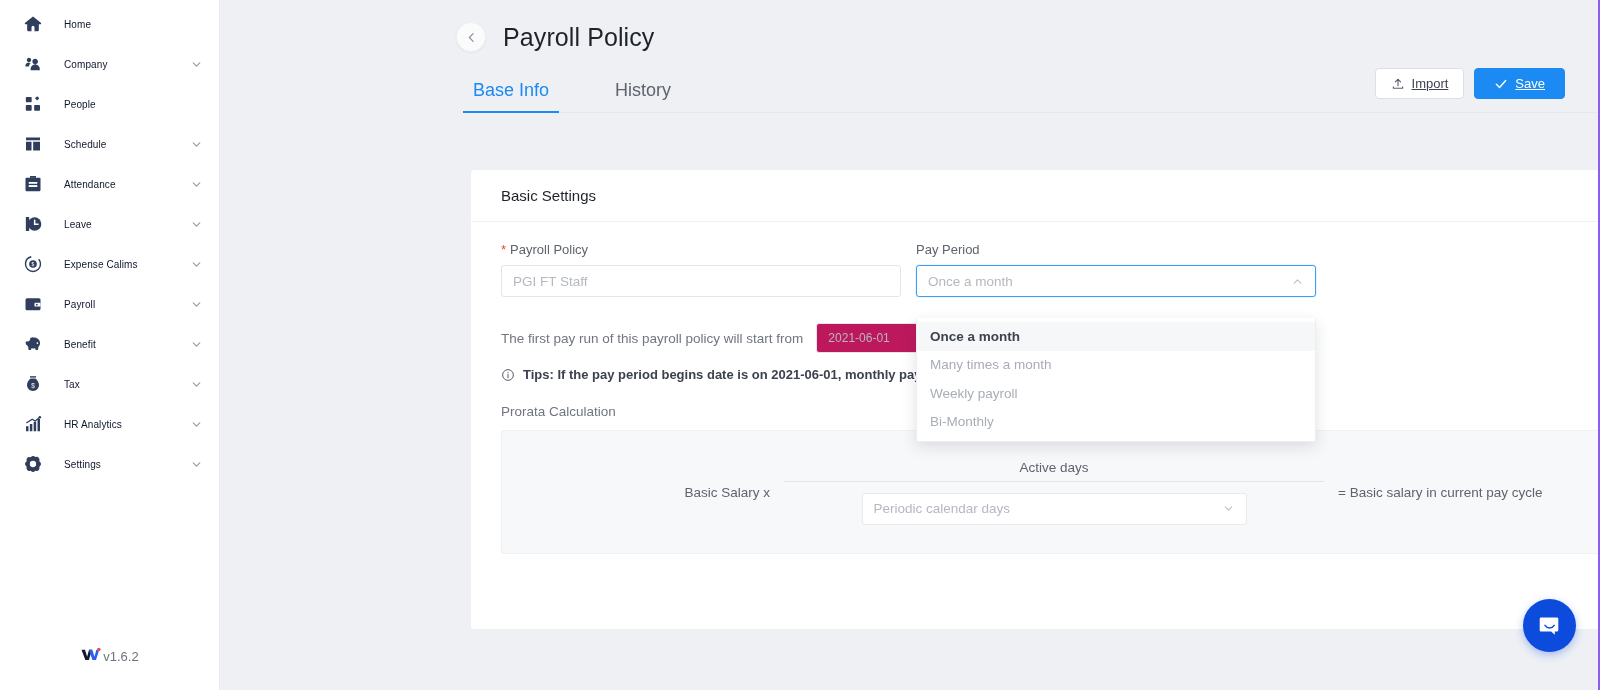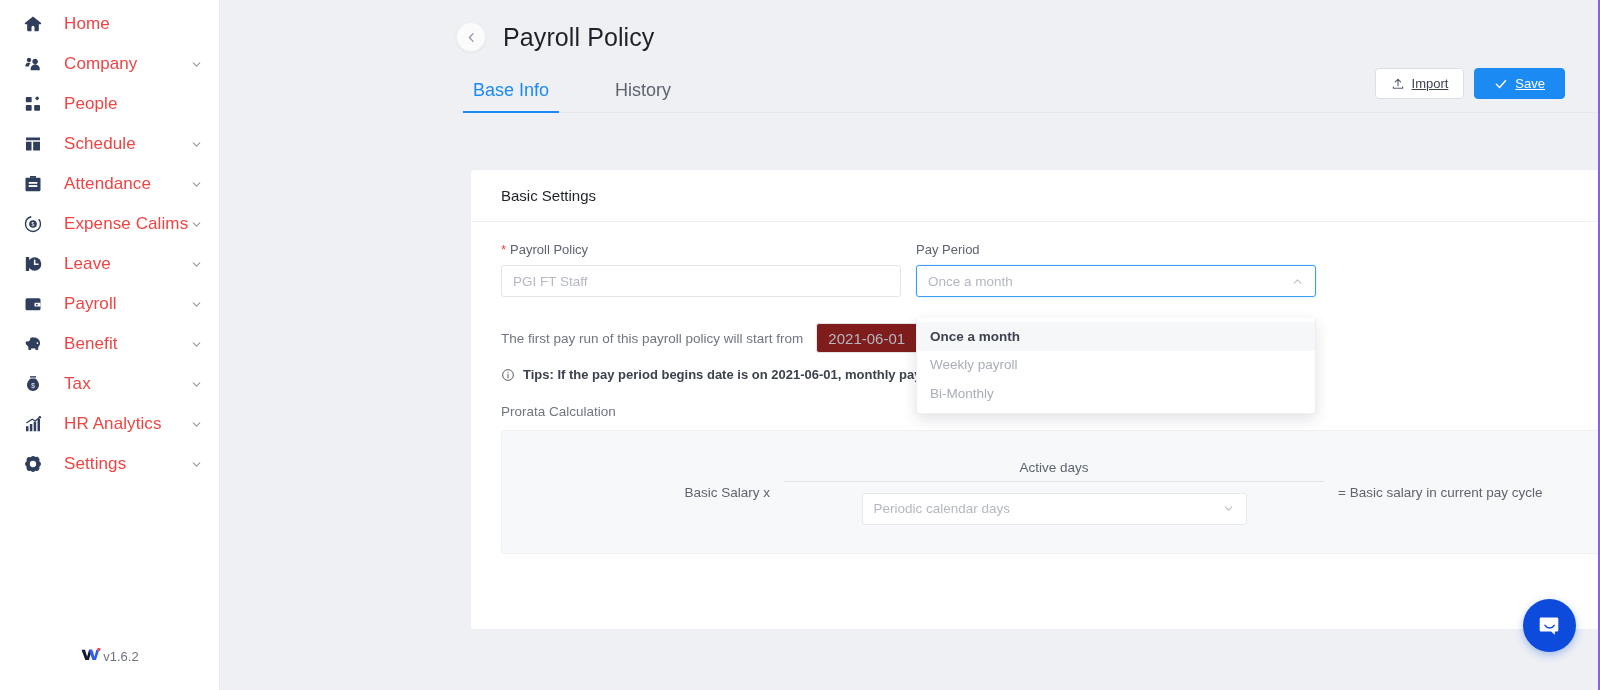--- a/index.html
+++ b/index.html
@@ -27,22 +27,22 @@
   }
   .nav-icon {
     width: 22px; height: 22px;
     flex: 0 0 22px;
     display: flex; align-items: center; justify-content: center;
     color: #2f3e5c;
   }
   .nav-icon svg { display: block; }
   .nav-label {
     margin-left: 20px;
-    font-size: 17px;
-    color: #ef4444;
+    font-size: 10px;
+    color: #0f172a;
     letter-spacing: .1px;
     white-space: nowrap;
     flex: 1 1 auto;
   }
   .nav-chevron { color: #9aa0aa; display: flex; align-items: center; }
   .sidebar-footer {
     position: absolute; left: 0; bottom: 24px;
     width: 220px;
     display: flex; align-items: center; justify-content: center;
     gap: 2px;
@@ -190,22 +190,22 @@
   .start-row {
     display: flex; align-items: center;
     margin-top: 26px;
     font-size: 13.5px; color: #707580;
   }
   .date-input {
     margin-left: 13px;
     width: 180px; height: 30px;
     border: 1px solid #e3e5ea; border-radius: 3px;
     display: flex; align-items: center; padding: 0 11px;
-    font-size: 15px; color: #b4b8c0;
-    background: #7f1d1d;
+    font-size: 12px; color: #b4b8c0;
+    background: #be185d;
   }
   .tips-row {
     display: flex; align-items: center; gap: 8px;
     margin-top: 14px;
     font-size: 13px; color: #3c424e;
   }
   .tips-row .tip-icon { color: #555b67; display: flex; align-items: center; }
   .tips-text { font-weight: bold; white-space: nowrap; }
 
   
@@ -331,43 +331,43 @@
         <span class="nav-label">Attendance</span>
         <span class="nav-chevron">
           <svg width="13" height="13" viewBox="0 0 24 24" fill="none" stroke="currentColor" stroke-width="2.4" stroke-linecap="round" stroke-linejoin="round">
               <polyline points="6 9 12 15 18 9"></polyline>
             </svg>
         </span>
       </div>
 
       <div class="nav-item">
         <span class="nav-icon">
+          <svg width="20" height="20" viewBox="0 0 24 24" fill="currentColor">
+              <path d="M3.4 3.6h4v16.8h-4Z"></path>
+              <circle cx="14" cy="12" r="8"></circle>
+              <path d="M14 7.4v5h4" stroke="#fff" stroke-width="1.8" fill="none" stroke-linecap="round"></path>
+            </svg>
+        </span>
+        <span class="nav-label">Leave</span>
+        <span class="nav-chevron">
+          <svg width="13" height="13" viewBox="0 0 24 24" fill="none" stroke="currentColor" stroke-width="2.4" stroke-linecap="round" stroke-linejoin="round">
+              <polyline points="6 9 12 15 18 9"></polyline>
+            </svg>
+        </span>
+      </div>
+
+      <div class="nav-item">
+        <span class="nav-icon">
           <svg width="20" height="20" viewBox="0 0 24 24">
               <circle cx="12" cy="12" r="9" fill="none" stroke="currentColor" stroke-width="1.7" stroke-dasharray="40 10"></circle>
               <circle cx="12" cy="12" r="4.6" fill="currentColor"></circle>
               <text x="12" y="14.4" font-size="6" text-anchor="middle" fill="#fff" font-family="Liberation Sans, sans-serif">$</text>
             </svg>
         </span>
         <span class="nav-label">Expense Calims</span>
-        <span class="nav-chevron">
-          <svg width="13" height="13" viewBox="0 0 24 24" fill="none" stroke="currentColor" stroke-width="2.4" stroke-linecap="round" stroke-linejoin="round">
-              <polyline points="6 9 12 15 18 9"></polyline>
-            </svg>
-        </span>
-      </div>
-
-      <div class="nav-item">
-        <span class="nav-icon">
-          <svg width="20" height="20" viewBox="0 0 24 24" fill="currentColor">
-              <path d="M3.4 3.6h4v16.8h-4Z"></path>
-              <circle cx="14" cy="12" r="8"></circle>
-              <path d="M14 7.4v5h4" stroke="#fff" stroke-width="1.8" fill="none" stroke-linecap="round"></path>
-            </svg>
-        </span>
-        <span class="nav-label">Leave</span>
         <span class="nav-chevron">
           <svg width="13" height="13" viewBox="0 0 24 24" fill="none" stroke="currentColor" stroke-width="2.4" stroke-linecap="round" stroke-linejoin="round">
               <polyline points="6 9 12 15 18 9"></polyline>
             </svg>
         </span>
       </div>
 
       <div class="nav-item">
         <span class="nav-icon">
           <svg width="20" height="20" viewBox="0 0 24 24" fill="currentColor">
@@ -567,20 +567,21 @@
               </span>
             </span>
             <span class="f-right">= Basic salary in current pay cycle</span>
           </div>
         </div>
 
       </div>
 
       <div class="dropdown">
         <div class="dd-item selected">Once a month</div>
+        <div class="dd-item">Many times a month</div>
         <div class="dd-item">Weekly payroll</div>
         <div class="dd-item">Bi-Monthly</div>
       </div>
     </div>
 
     <div class="chat-fab">
       <span>
         <svg width="26" height="26" viewBox="0 0 26 26">
           <path d="M4 4.6h16a1.3 1.3 0 0 1 1.3 1.3v11.3a1.3 1.3 0 0 1-1.3 1.3h-2.2v3.3l-3.6-3.3H4a1.3 1.3 0 0 1-1.3-1.3V5.9A1.3 1.3 0 0 1 4 4.6Z" fill="#ffffff"></path>
           <path d="M8 12.4c1.2 1.8 2.9 2.7 4.6 2.7s3.4-.9 4.6-2.7" fill="none" stroke="#0c4bdb" stroke-width="1.5" stroke-linecap="round"></path>

